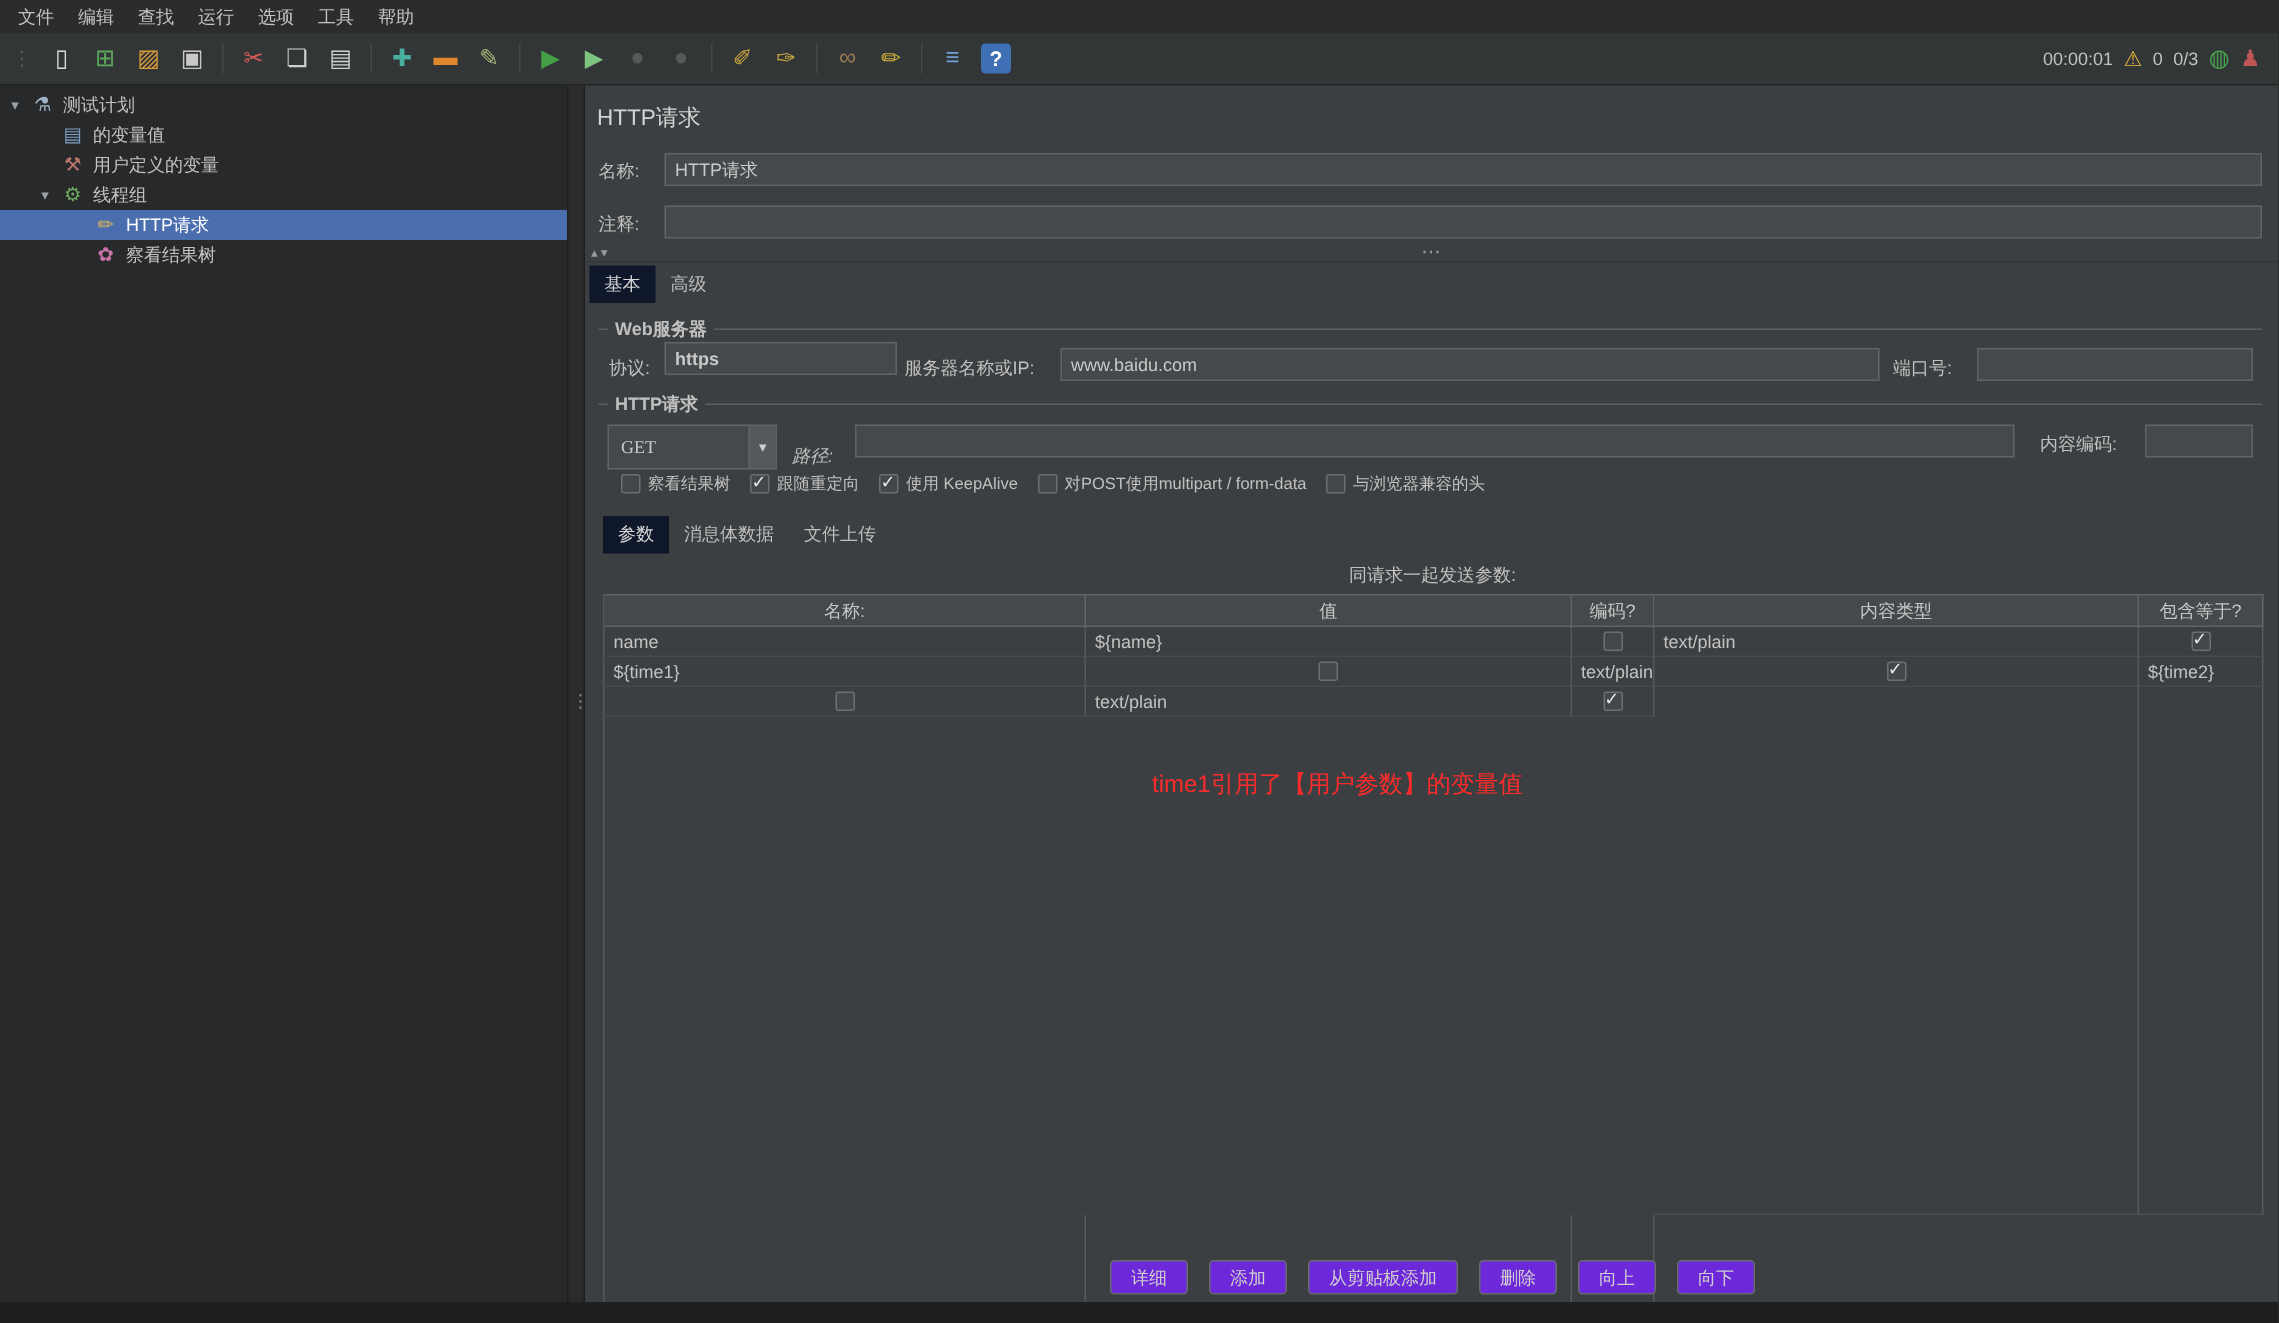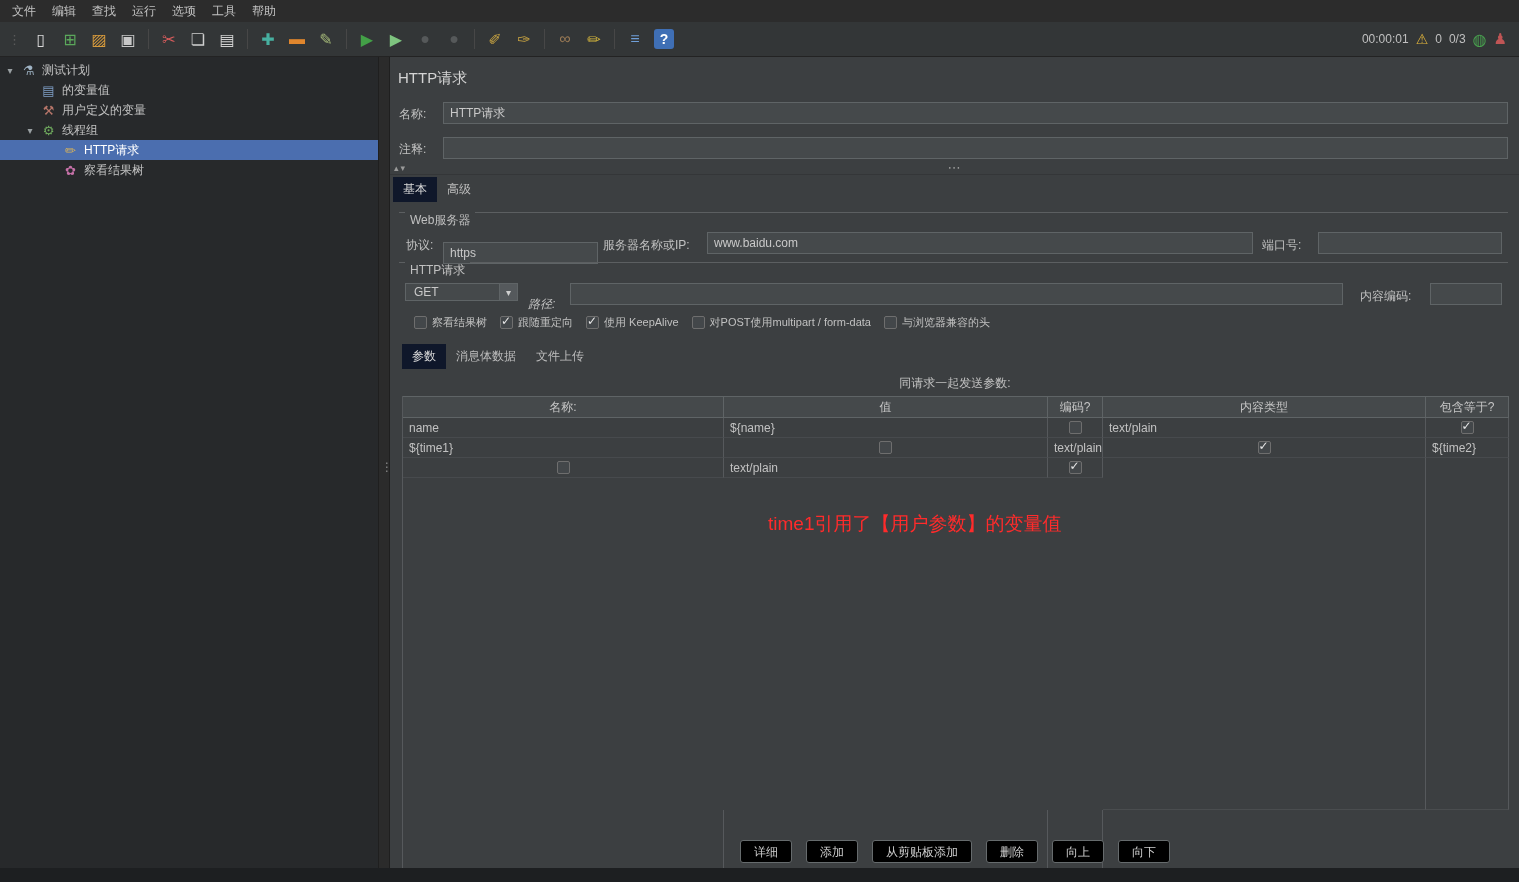--- a/index.html
+++ b/index.html
@@ -47,27 +47,27 @@
   .split-row { position:absolute; left:0; right:0; top:106px; height:12px; border-bottom:1px solid #343638; }
   .split-arrows { position:absolute; left:4px; top:0; color:#9a9a9a; font-size:9px; letter-spacing:2px; }
   .split-dots { position:absolute; left:50%; top:-3px; transform:translateX(-50%); color:#9a9a9a; font-size:13px; letter-spacing:1px; }
 
   .tabs { position:absolute; display:flex; }
   .main-tabs { left:3px; top:120px; }
   .param-tabs { left:12px; top:287px; }
   .tab { padding:4px 10px; color:#bdbdbd; cursor:default; }
   .tab.active { background:#0f172a; color:#d8d8d8; }
 
-  .group-hdr { position:absolute; display:flex; height:14px; }
+  .group-hdr { position:absolute; display:flex; align-items:center; height:14px;font-weight:bold; }
   .group-hdr .gline-l { width:6px; border-top:1px solid #5c5f61; }
   .group-hdr .gtitle { padding:0 5px; color:#c0c0c0; font-size:12px; white-space:nowrap; }
   .group-hdr .gline-r { flex:1; border-top:1px solid #5c5f61; }
 
-  .dropdown { position:absolute; left:15px; top:226px; width:113px; height:18px; background:#45494b;
-              border:1px solid #5f6466; display:flex; align-items:center; cursor:default; }
+  .dropdown { position:absolute; left:15px; top:226px; width:113px; height:30px; background:#45494b;
+              border:1px solid #5f6466; display:flex; align-items:center; cursor:default;font-family:Liberation Serif, serif; }
   .dropdown .dd-text { flex:1; padding-left:8px; color:#c9c9c9; }
   .dropdown .dd-arrow { width:18px; height:100%; background:#55595c; border-left:1px solid #5f6466;
                         display:flex; align-items:center; justify-content:center; color:#cfcfcf; font-size:10px; }
 
   .opt-row { position:absolute; left:24px; top:258px; display:flex; align-items:center; gap:13px; }
   .opt { display:flex; align-items:center; gap:5px; font-size:11px; color:#c0c0c0; cursor:default; }
   .cb { width:13px; height:13px; background:#43474a; border:1px solid #6e6e6e; border-radius:2px;
         position:relative; display:inline-block; flex:0 0 auto; }
   .cb.checked::after { content:"✓"; position:absolute; left:0px; top:-2px; color:#e8e8e8; font-size:12px; line-height:13px; }
 
@@ -76,24 +76,24 @@
   .ptable { position:absolute; left:12px; top:339px; width:1106px; display:grid;
             grid-template-columns:321px 324px 55px 323px 83px; border-left:1px solid #56595c; }
   .th { height:22px; background:#45494b; border-right:1px solid #5f6466; border-top:1px solid #5f6466;
         border-bottom:1px solid #5f6466; display:flex; align-items:center; justify-content:center;
         color:#c6c6c6; font-size:12px; }
   .td { height:20px; border-right:1px solid #56595c; border-bottom:1px solid #474a4d;
         display:flex; align-items:center; padding-left:6px; color:#c2c2c2; font-size:12px; }
   .td.center { justify-content:center; padding-left:0; }
   .ext { height:352px; border-right:1px solid #56595c; border-bottom:1px solid #4a4d4f; }
 
-  .annotation { position:absolute; left:378px; top:452px; font-size:19px; line-height:29px; white-space:nowrap; }
+  .annotation { position:absolute; left:378px; top:452px; font-size:16px; line-height:29px; white-space:nowrap; }
 
   .btn-row { position:absolute; left:12px; top:783px; width:1106px; display:flex; justify-content:center; gap:14px; }
-  .btn { background:#000000; border:1px solid #666b6d; border-radius:3px; color:#cfcfcf;
+  .btn { background:#6d28d9; border:1px solid #666b6d; border-radius:3px; color:#cfcfcf;
          padding:3px 13px; font-size:12px; height:23px; cursor:default; white-space:nowrap; }
 
   .statusbar { position:absolute; left:0; right:0; bottom:0; height:14px; background:#1d1f21; }
 </style>
 </head>
 <body>
 
 <div class="app">
 
   <div class="menubar">
@@ -198,21 +198,21 @@
       <span class="tab">高级</span>
     </div>
 
     <div class="group-hdr" style="left:9px; right:11px; top:155px;">
       <span class="gline-l"></span>
       <span class="gtitle">Web服务器</span>
       <span class="gline-r"></span>
     </div>
 
     <span class="lbl" style="left:16px; top:180px;">协议:</span>
-    <input class="field" style="left: 53px; top: 185px; width: 155px;" value="https">
+    <input class="field" style="left: 53px; top: 171px; width: 155px; font-weight: bold;" value="https">
     <span class="lbl" style="left:213px; top:180px;">服务器名称或IP:</span>
     <input class="field" style="left: 317px; top: 175px; width: 546px;" value="www.baidu.com">
     <span class="lbl" style="left:872px; top:180px;">端口号:</span>
     <input class="field" style="left: 928px; top: 175px; width: 184px;" value="">
 
     <div class="group-hdr" style="left:9px; right:11px; top:205px;">
       <span class="gline-l"></span>
       <span class="gtitle">HTTP请求</span>
       <span class="gline-r"></span>
     </div>

